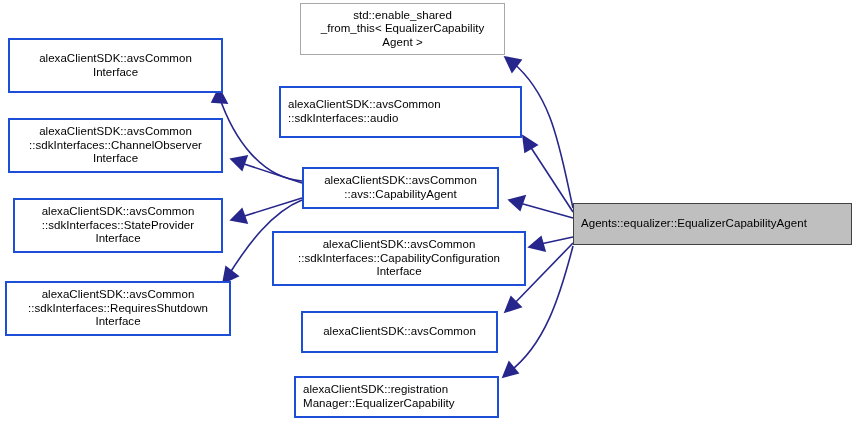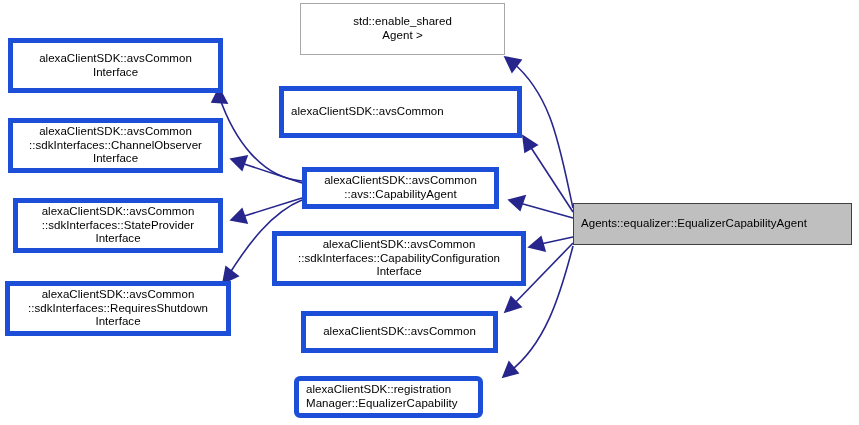--- a/index.html
+++ b/index.html
@@ -21,21 +21,21 @@
     left: 0;
     top: 0;
     width: 859px;
     height: 425px;
     pointer-events: none;
   }
   .node {
     position: absolute;
     box-sizing: border-box;
     background: #ffffff;
-    border: 5px solid #1d4ed8;
+    border: 2px solid #1d4ed8;
     display: flex;
     flex-direction: column;
     justify-content: center;
     color: #000000;
     font-size: 11.5px;
     line-height: 13.6px;
     letter-spacing: 0.05px;
     z-index: 2;
   }
   .node .line {
@@ -114,30 +114,32 @@
       <g>
         <path d="M573,246 C 560,296 545,345 509,372" fill="none"></path>
         <polygon points="503,377 509,362 518,373"></polygon>
       </g>
 
     </g>
   </svg>
 
   <div class="node center-align faint" style="left:300px; top:3px; width:205px; height:52px;">
     <span class="line">std::enable_shared</span>
+    <span class="line">_from_this&lt; EqualizerCapability</span>
     <span class="line">Agent &gt;</span>
   </div>
 
   <div class="node center-align" style="left:8px; top:38px; width:215px; height:55px;">
     <span class="line">alexaClientSDK::avsCommon</span>
     <span class="line">Interface</span>
   </div>
 
   <div class="node left-align" style="left:279px; top:86px; width:243px; height:52px;">
     <span class="line">alexaClientSDK::avsCommon</span>
+    <span class="line">::sdkInterfaces::audio</span>
   </div>
 
   <div class="node center-align" style="left:8px; top:118px; width:215px; height:55px;">
     <span class="line">alexaClientSDK::avsCommon</span>
     <span class="line">::sdkInterfaces::ChannelObserver</span>
     <span class="line">Interface</span>
   </div>
 
   <div class="node center-align" style="left:302px; top:167px; width:197px; height:42px;">
     <span class="line">alexaClientSDK::avsCommon</span>
@@ -159,21 +161,21 @@
   <div class="node center-align" style="left:5px; top:281px; width:226px; height:55px;">
     <span class="line">alexaClientSDK::avsCommon</span>
     <span class="line">::sdkInterfaces::RequiresShutdown</span>
     <span class="line">Interface</span>
   </div>
 
   <div class="node center-align" style="left:301px; top:311px; width:197px; height:42px;">
     <span class="line">alexaClientSDK::avsCommon</span>
   </div>
 
-  <div class="node left-align" style="left:294px; top:376px; width:189px; height:42px;border-radius:6px;">
+  <div class="node left-align" style="left:294px; top:376px; width:205px; height:42px;">
     <span class="line">alexaClientSDK::registration</span>
     <span class="line">Manager::EqualizerCapability</span>
   </div>
 
   <div class="node left-align highlight" style="left:573px; top:203px; width:279px; height:42px;">
     <span class="line">Agents::equalizer::EqualizerCapabilityAgent</span>
   </div>
 
 </div>
 

